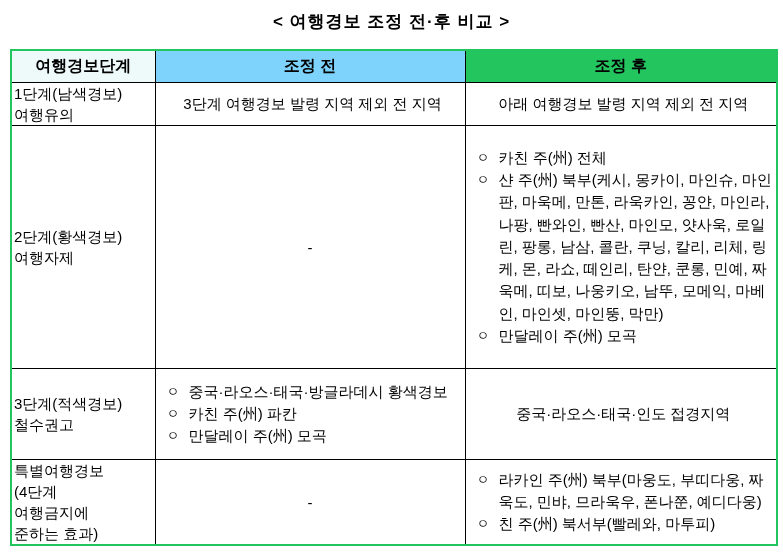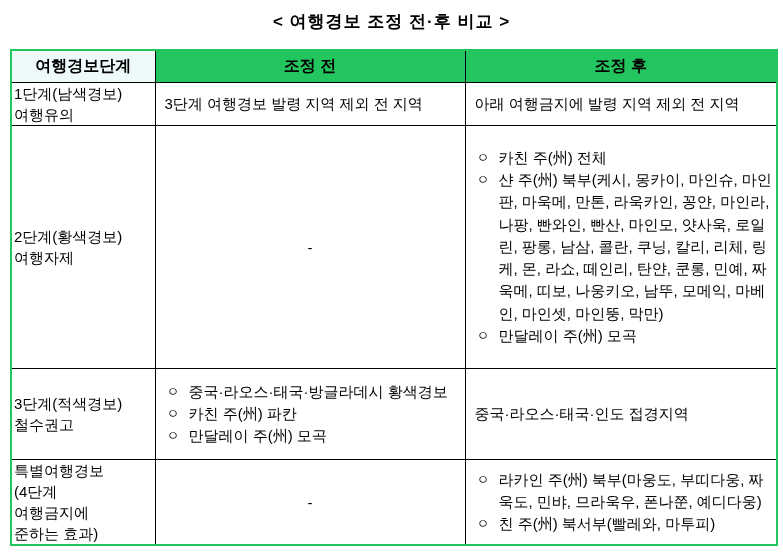--- a/index.html
+++ b/index.html
@@ -21,21 +21,21 @@
   .cmp th{
     background:#eefaf9;font-size:16px;font-weight:bold;
     height:31px;text-align:center;vertical-align:middle;padding:0;
   }
   td.level{
     text-align:left;vertical-align:middle;
     font-size:15px;line-height:21px;padding:0 2px;
   }
   td.plain{
     vertical-align:middle;font-size:15px;line-height:20px;
-    padding:0 4px 0 9px;text-align:left;
+    padding:0 4px 0 9px;text-align:center;
   }
   td.dash{text-align:center;vertical-align:middle;font-size:15px;}
   td.list-cell{
     vertical-align:middle;font-size:15px;line-height:22.2px;
     padding:3px 2px 3px 6px;text-align:left;
   }
   .item{position:relative;padding-left:27px;}
   .item .b{position:absolute;left:5px;top:0;font-size:13px;}
   
   tr.r1{height:34px;}
@@ -50,34 +50,34 @@
 
 <table class="cmp">
   <colgroup>
     <col style="width:144px">
       <col style="width:310px">
       <col style="width:312px">
   </colgroup>
   <tbody>
       <tr>
     <th style="background: rgb(238, 250, 249);">여행경보단계</th>
-    <th style="background: #22c55e;">조정 전</th>
+    <th style="background: #7dd3fc;">조정 전</th>
     <th style="background: #22c55e;">조정 후</th>
   </tr>
 
   <tr class="r1">
     <td class="level">
       <div>1단계(남색경보)</div>
       <div>여행유의</div>
     </td>
     <td class="plain">
       <span>3단계 여행경보 발령 지역 제외 전 지역</span>
     </td>
     <td class="plain">
-      <span>아래 여행금지에 발령 지역 제외 전 지역</span>
+      <span>아래 여행경보 발령 지역 제외 전 지역</span>
     </td>
   </tr>
 
   <tr class="r2">
     <td class="level">
       <div>2단계(황색경보)</div>
       <div>여행자제</div>
     </td>
     <td class="dash">
       <span>-</span>

